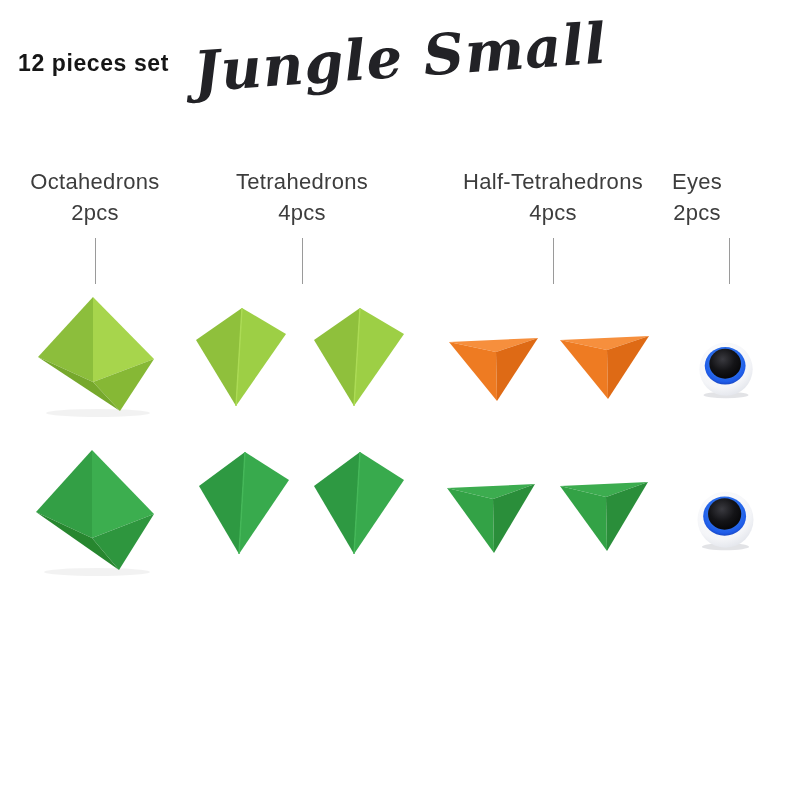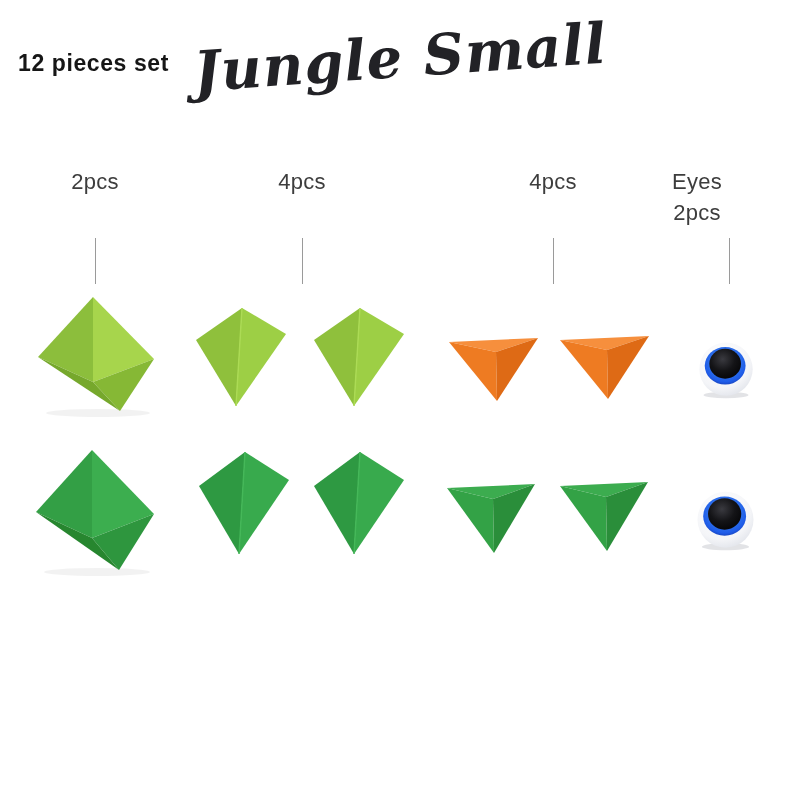--- a/index.html
+++ b/index.html
@@ -82,26 +82,29 @@
       </radialGradient>
       <radialGradient id="pupil" cx="42%" cy="35%" r="70%">
         <stop offset="0%" stop-color="#3a3a40"></stop>
         <stop offset="55%" stop-color="#141417"></stop>
         <stop offset="100%" stop-color="#050507"></stop>
       </radialGradient>
     </defs>
   </svg>
 
   <div class="col-label" style="left:95px">
+    <div>Octahedrons</div>
     <div>2pcs</div>
   </div>
   <div class="col-label" style="left:302px">
+    <div>Tetrahedrons</div>
     <div>4pcs</div>
   </div>
   <div class="col-label" style="left:553px">
+    <div>Half-Tetrahedrons</div>
     <div>4pcs</div>
   </div>
   <div class="col-label" style="left:697px">
     <div>Eyes</div>
     <div>2pcs</div>
   </div>
 
   <div class="pointer-line" style="left:95px"></div>
   <div class="pointer-line" style="left:302px"></div>
   <div class="pointer-line" style="left:553px"></div>

